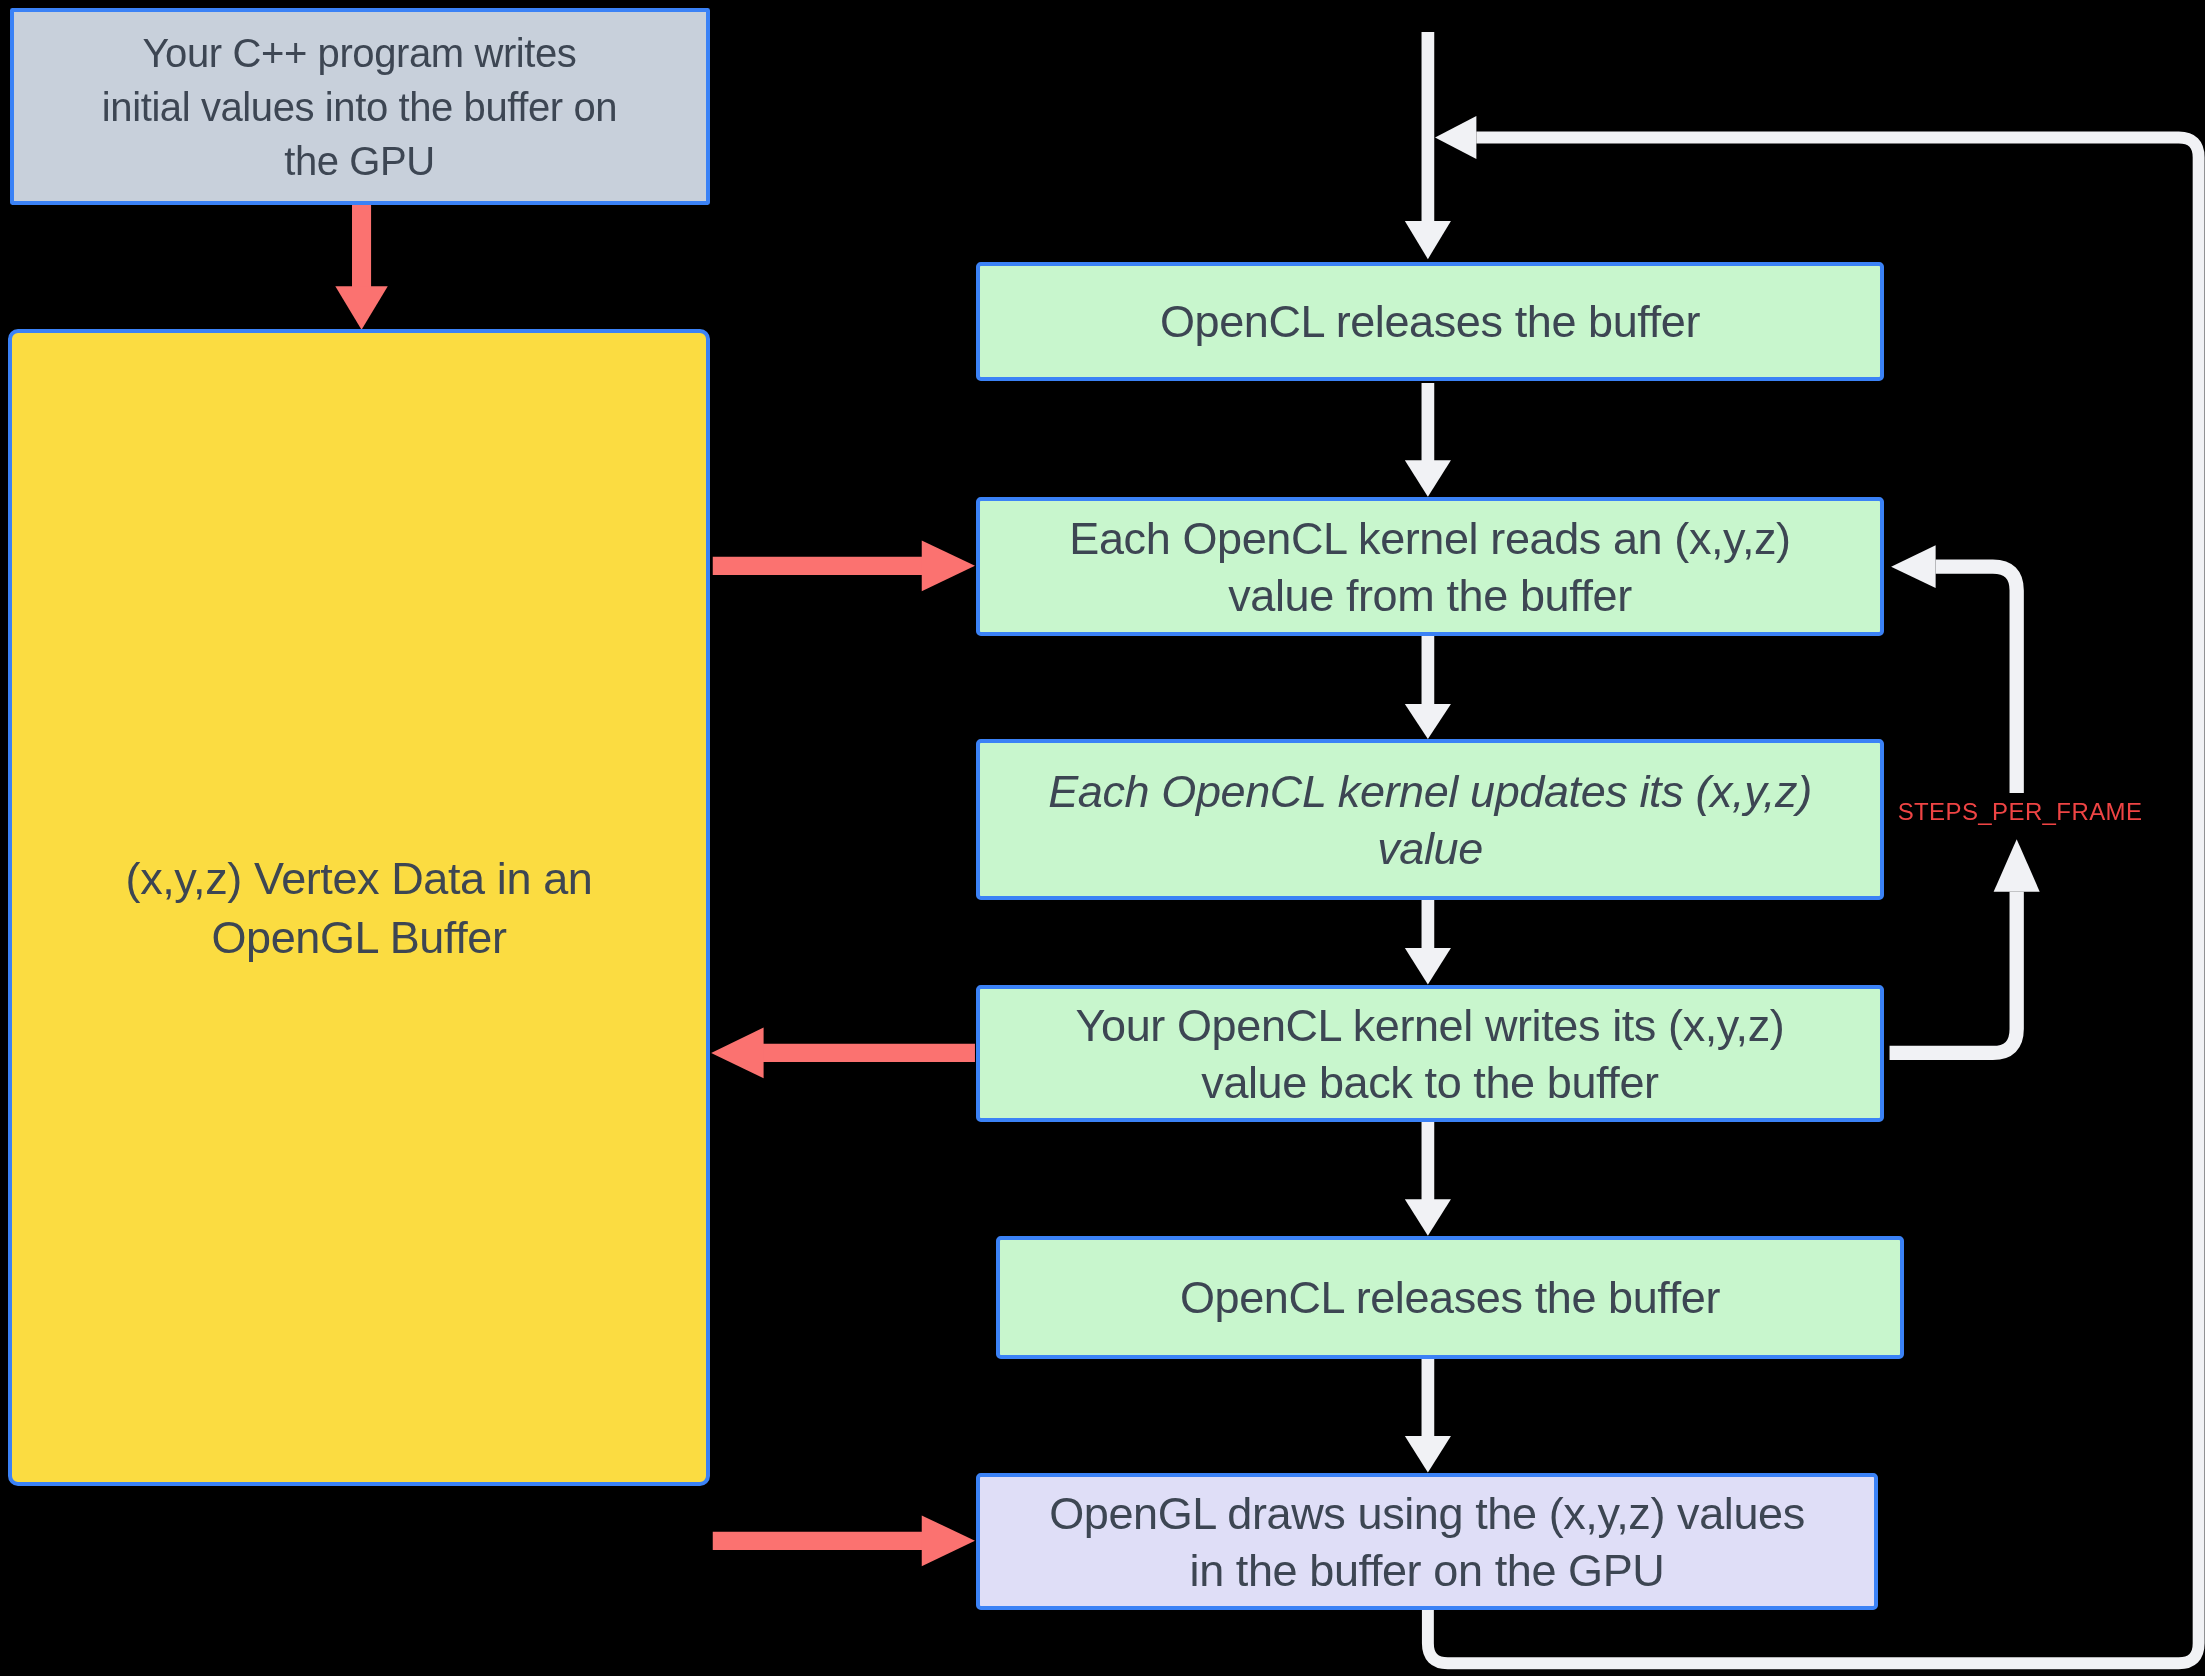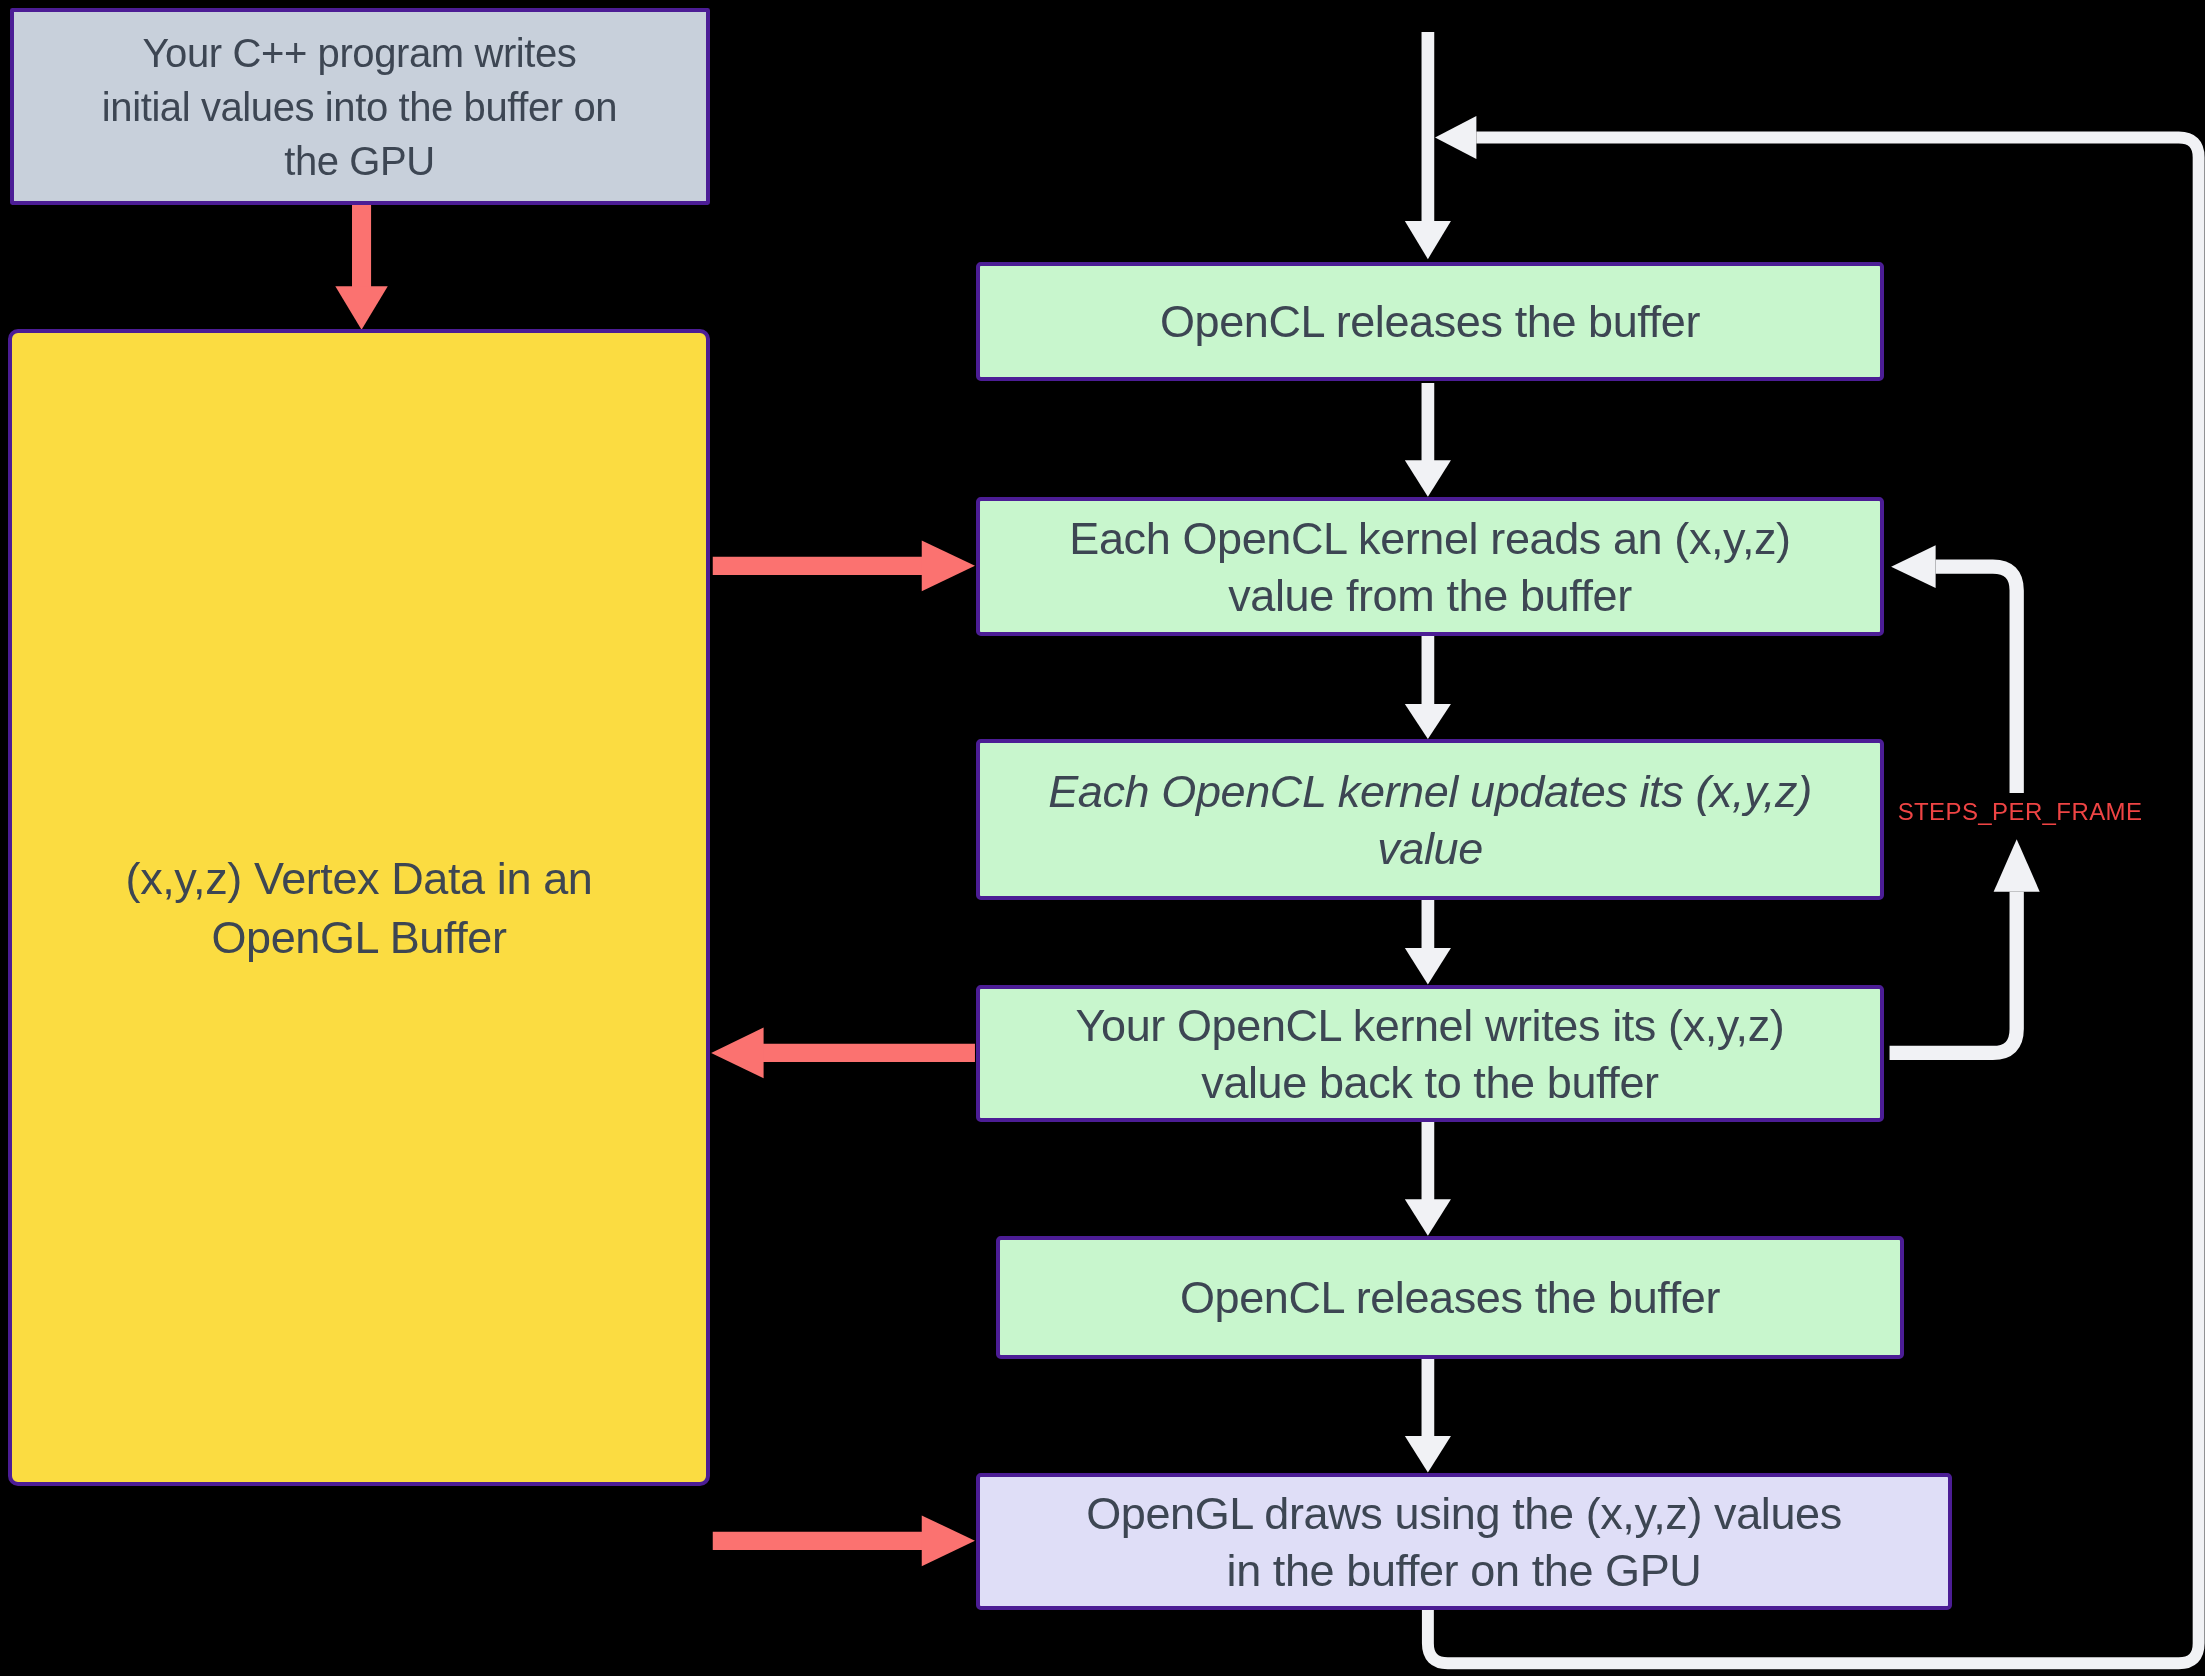--- a/index.html
+++ b/index.html
@@ -11,21 +11,21 @@
     position: relative;
     width: 2205px;
     height: 1676px;
     background: #000000;
     font-family: "Liberation Sans", sans-serif;
     overflow: hidden;
   }
   .box {
     position: absolute;
     box-sizing: border-box;
-    border: 4px solid #4c1d95;
+    border: 4px solid #3b82f6;
     display: flex;
     align-items: center;
     justify-content: center;
     text-align: center;
     color: #3D4653;
     white-space: pre-line;
     letter-spacing: -0.4px;
   }
   .box-gray {
     left: 9.5px; top: 8px; width: 700px; height: 197px;
@@ -42,21 +42,21 @@
     line-height: 59px;
   }
   .box-green {
     left: 976px; width: 908px;
     background: #C8F6CD;
     border-radius: 4.8px;
     font-size: 45px;
     line-height: 57px;
   }
   .box-purple {
-    left: 976px; width: 976px;
+    left: 976px; width: 902px;
     background: #DFDEF7;
     border-radius: 4.8px;
     font-size: 45px;
     line-height: 57px;
     justify-content: center;
   }
   #box-acquire { top: 262px;  height: 119px; }
   #box-read    { top: 497px;  height: 139px; }
   #box-update  { top: 739px;  height: 161px; font-style: italic; }
   #box-write   { top: 985px; height: 137px; }

